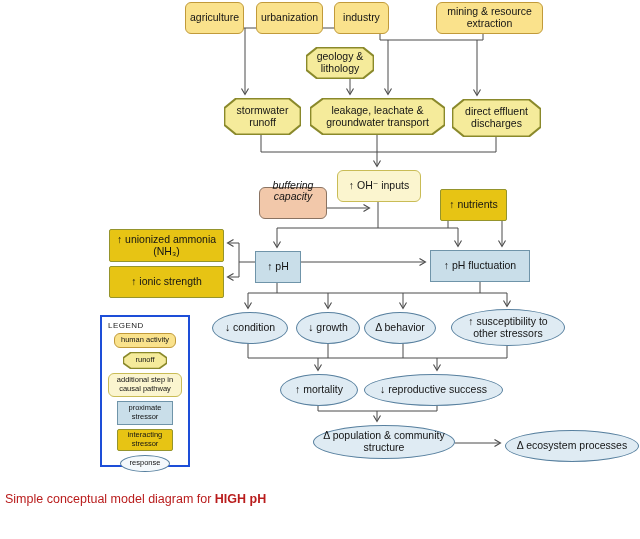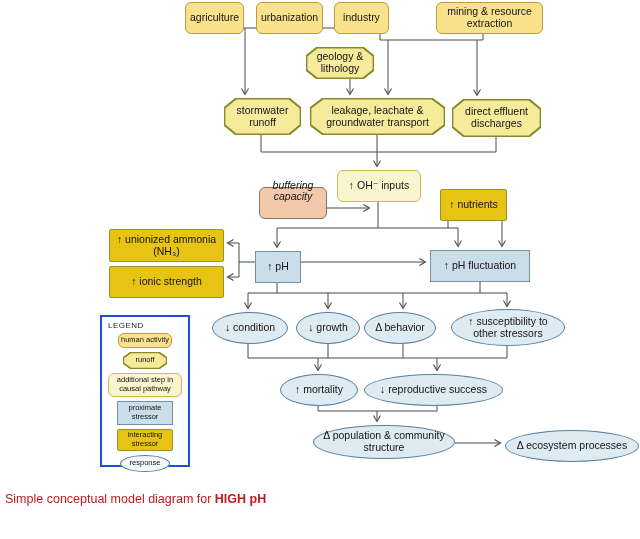--- a/index.html
+++ b/index.html
@@ -183,21 +183,21 @@
   <div class="node ellipse" style="left:313px;top:425px;width:142px;height:34px;">
     <span>Δ population &amp; community structure</span>
   </div>
   <div class="node ellipse" style="left:505px;top:430px;width:134px;height:28px;">
     <span>Δ ecosystem processes</span>
   </div>
 
   <div class="legend">
     <div class="legend-title">LEGEND</div>
     <div class="legend-items">
-      <div class="lg rbox" style="width:54px;height:15px;">
+      <div class="lg rbox" style="width:62px;height:15px;">
         <span>human activity</span>
       </div>
       <div class="lg oct" style="width:44px;height:17px;">
         <div class="oct-in">
             <span>runoff</span>
           </div>
       </div>
       <div class="lg cream" style="width:74px;height:24px;align-items:center;">
         <span>additional step in causal pathway</span>
       </div>

